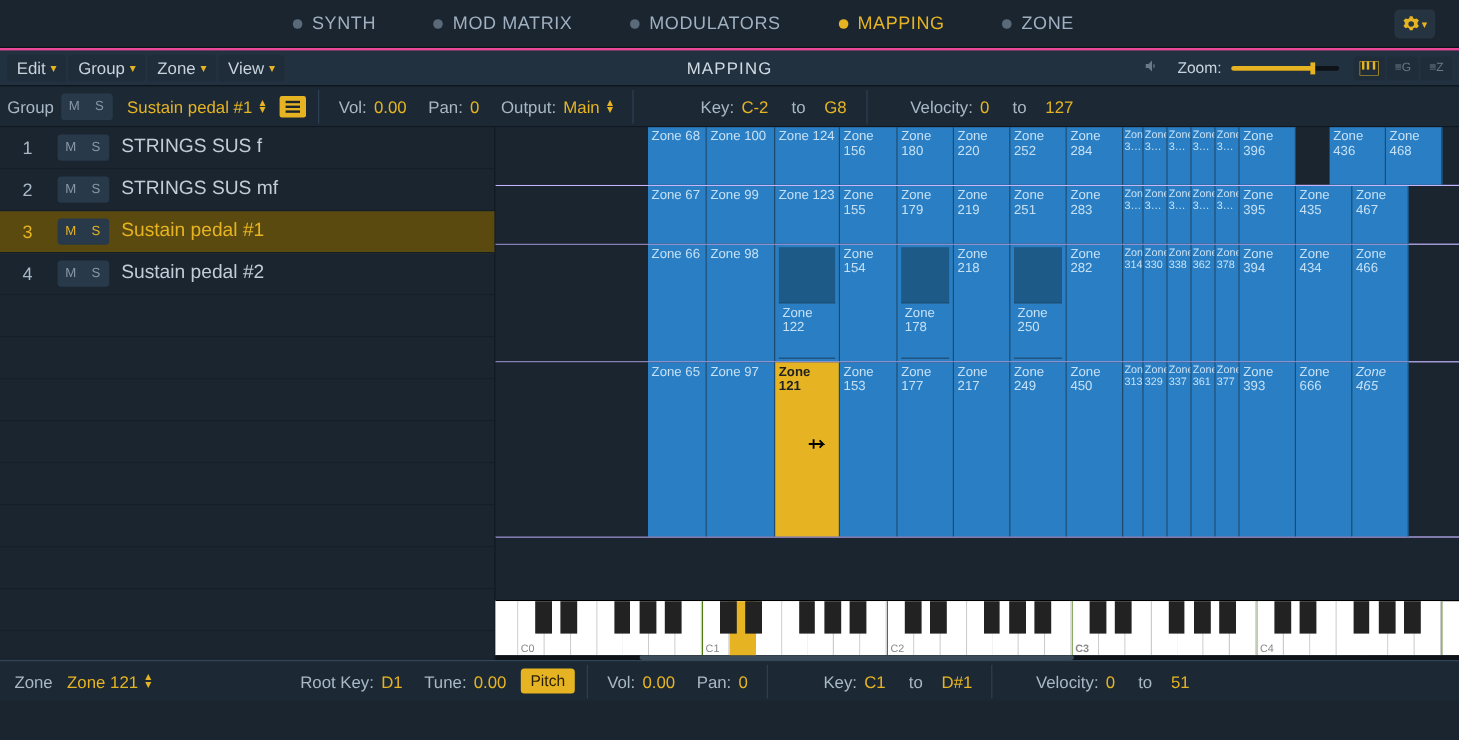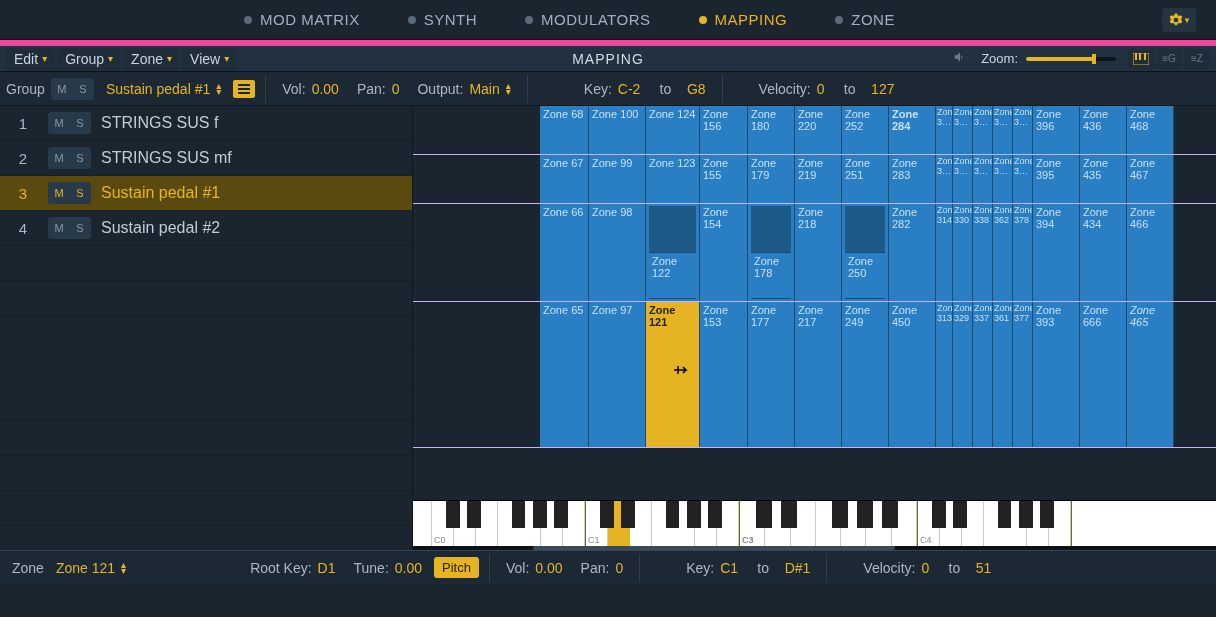--- a/index.html
+++ b/index.html
@@ -6,21 +6,21 @@
 body{background:#1a2530;width:1216px;height:617px;overflow:hidden;color:#aabccc;font-size:13px;}
 .topbar{height:40px;display:flex;align-items:center;padding:0 20px;border-bottom:1px solid #0d1318;}
 .tabs{display:flex;gap:0;margin-left:200px;}
 .tab{display:flex;align-items:center;gap:8px;padding:8px 24px;color:#a0b0c0;cursor:pointer;font-size:15px;font-weight:500;letter-spacing:0.5px;}
 .tab .dot{width:8px;height:8px;border-radius:50%;background:#5a6a78;}
 .tab.active{color:#e6b422;}
 .tab.active .dot{background:#e6b422;}
 .gear{margin-left:auto;width:34px;height:24px;background:#263441;border-radius:4px;display:flex;align-items:center;justify-content:center;color:#e6b422;gap:2px;cursor:pointer;}
 .gear svg{width:14px;height:14px;}
 .gear .car{font-size:9px;color:#e6b422;}
-.menubar{height:32px;display:flex;align-items:center;background:#223140;border-top:6px solid #ec4899;border-bottom:1px solid #0d1318;padding:0 6px;gap:2px;position:relative;}
+.menubar{height:32px;display:flex;align-items:center;background:#223140;border-top:2px solid #ec4899;border-bottom:1px solid #0d1318;padding:0 6px;gap:2px;position:relative;}
 .menuitem{display:flex;align-items:center;gap:4px;padding:3px 8px;background:#1f2d3a;border-radius:3px;color:#c8d4dd;font-size:14px;cursor:pointer;}
 .menuitem .car{color:#e6b422;font-size:10px;}
 .menutitle{position:absolute;left:50%;transform:translateX(-50%);color:#d0dbe3;font-size:14px;letter-spacing:1px;}
 .rightmenu{margin-left:auto;display:flex;align-items:center;gap:12px;}
 .spk{color:#6a7a88;}
 .zoomwrap{display:flex;align-items:center;gap:8px;color:#c8d4dd;}
 .zoomslider{width:90px;height:4px;background:#0d1318;position:relative;border-radius:2px;}
 .zoomfill{position:absolute;left:0;top:0;bottom:0;width:75%;background:#e6b422;border-radius:2px;}
 .zoomhandle{position:absolute;right:22%;top:-3px;width:4px;height:10px;background:#e6b422;}
 .viewbtns{display:flex;gap:2px;}
@@ -71,25 +71,25 @@
 .cursor{position:absolute;left:275px;top:66px;z-index:10;pointer-events:none;}
 .cursor svg{width:16px;height:16px;}
 </style>
 </head>
 <body>
 
 <div class="topbar">
   <div class="tabs" id="tabs">
       <div class="tab">
         <span class="dot"></span>
-        <span>MOD MATRIX</span>
+        <span>SYNTH</span>
       </div>
       <div class="tab">
         <span class="dot"></span>
-        <span>SYNTH</span>
+        <span>MOD MATRIX</span>
       </div>
       <div class="tab">
         <span class="dot"></span>
         <span>MODULATORS</span>
       </div>
       <div class="tab active">
         <span class="dot"></span>
         <span>MAPPING</span>
       </div>
       <div class="tab">
@@ -237,28 +237,28 @@
     <div class="zonerows" id="zonerows">
         <div class="zonerow">
           <div class="zonespace" style="width: 127px;"></div>
           <div class="zone" style="width: 49px;">Zone 68</div>
           <div class="zone" style="width: 57px;">Zone 100</div>
           <div class="zone" style="width: 54px;">Zone 124</div>
           <div class="zone" style="width: 48px;">Zone 156</div>
           <div class="zone" style="width: 47px;">Zone 180</div>
           <div class="zone" style="width: 47px;">Zone 220</div>
           <div class="zone" style="width: 47px;">Zone 252</div>
-          <div class="zone" style="width: 47px; font-weight: bold;">Zone 284</div>
+          <div class="zone" style="width: 47px;">Zone 284</div>
           <div class="zone narrow" style="width: 17px;">Zone 3…</div>
           <div class="zone narrow" style="width: 20px;">Zone 3…</div>
           <div class="zone narrow" style="width: 20px;">Zone 3…</div>
           <div class="zone narrow" style="width: 20px;">Zone 3…</div>
           <div class="zone narrow" style="width: 20px;">Zone 3…</div>
           <div class="zone" style="width: 47px;">Zone 396</div>
-          <div class="zone" style="width: 47px;">Zone 436</div>
+          <div class="zone" style="width: 47px; margin-left: 28px;">Zone 436</div>
           <div class="zone" style="width: 47px;">Zone 468</div>
         </div>
         <div class="zonerow">
           <div class="zonespace" style="width: 127px;"></div>
           <div class="zone" style="width: 49px;">Zone 67</div>
           <div class="zone" style="width: 57px;">Zone 99</div>
           <div class="zone" style="width: 54px;">Zone 123</div>
           <div class="zone" style="width: 48px;">Zone 155</div>
           <div class="zone" style="width: 47px;">Zone 179</div>
           <div class="zone" style="width: 47px;">Zone 219</div>
@@ -349,21 +349,36 @@
           <div class="wkey" style="left: 71.4%; width: 14.3%;"></div>
           <div class="wkey" style="left: 85.7%; width: 14.3%;"></div>
           <div class="bkey" style="left: 9%; width: 9%;"></div>
           <div class="bkey" style="left: 23%; width: 9%;"></div>
           <div class="bkey" style="left: 52%; width: 9%;"></div>
           <div class="bkey" style="left: 66%; width: 9%;"></div>
           <div class="bkey" style="left: 80%; width: 9%;"></div>
           <div class="octlabel">C1</div>
           <div class="rootkey" style="left: 14.3%; width: 14.3%;"></div>
         </div>
-        <div class="octave" style="width: 178px; flex: 0 0 auto; font-weight: bold;">
+        <div class="octave" style="width: 154px; flex: 0 0 auto;">
+          <div class="wkey" style="left: 0%; width: 14.3%;"></div>
+          <div class="wkey" style="left: 14.3%; width: 14.3%;"></div>
+          <div class="wkey" style="left: 28.6%; width: 14.3%;"></div>
+          <div class="wkey" style="left: 42.9%; width: 14.3%;"></div>
+          <div class="wkey" style="left: 57.1%; width: 14.3%;"></div>
+          <div class="wkey" style="left: 71.4%; width: 14.3%;"></div>
+          <div class="wkey" style="left: 85.7%; width: 14.3%;"></div>
+          <div class="bkey" style="left: 9%; width: 9%;"></div>
+          <div class="bkey" style="left: 23%; width: 9%;"></div>
+          <div class="bkey" style="left: 52%; width: 9%;"></div>
+          <div class="bkey" style="left: 66%; width: 9%;"></div>
+          <div class="bkey" style="left: 80%; width: 9%;"></div>
+          <div class="octlabel">C2</div>
+        </div>
+        <div class="octave" style="width: 154px; flex: 0 0 auto; font-weight: bold;">
           <div class="wkey" style="left: 0%; width: 14.3%;"></div>
           <div class="wkey" style="left: 14.3%; width: 14.3%;"></div>
           <div class="wkey" style="left: 28.6%; width: 14.3%;"></div>
           <div class="wkey" style="left: 42.9%; width: 14.3%;"></div>
           <div class="wkey" style="left: 57.1%; width: 14.3%;"></div>
           <div class="wkey" style="left: 71.4%; width: 14.3%;"></div>
           <div class="wkey" style="left: 85.7%; width: 14.3%;"></div>
           <div class="bkey" style="left: 9%; width: 9%;"></div>
           <div class="bkey" style="left: 23%; width: 9%;"></div>
           <div class="bkey" style="left: 52%; width: 9%;"></div>

